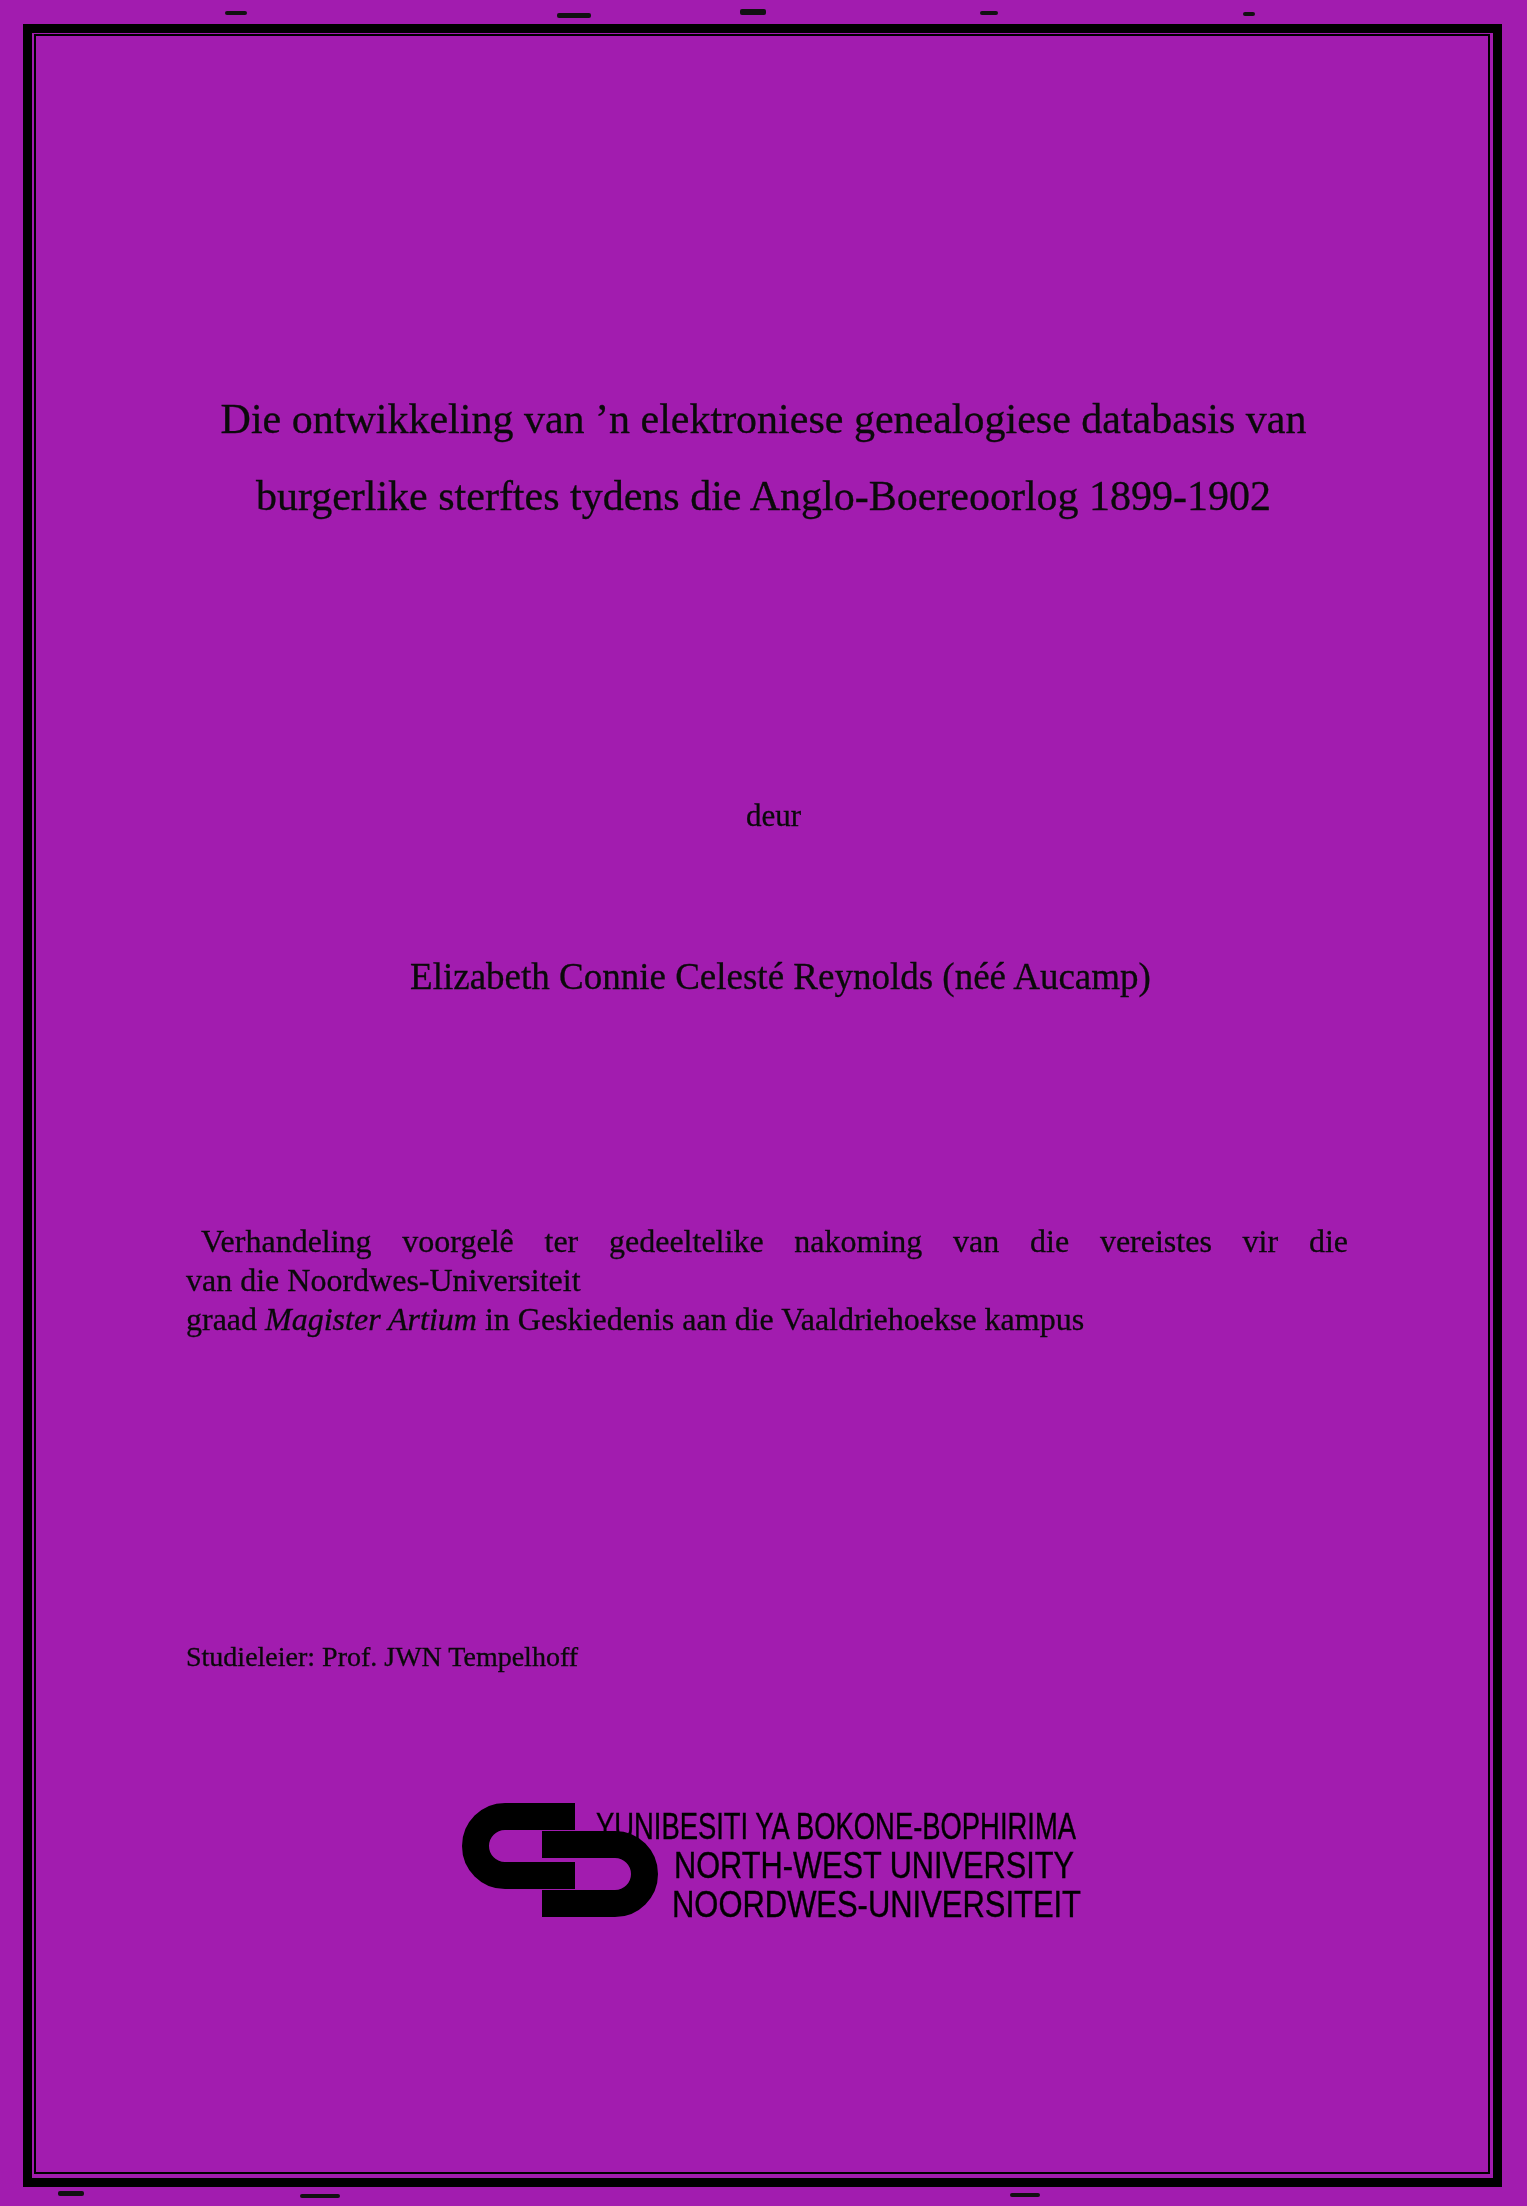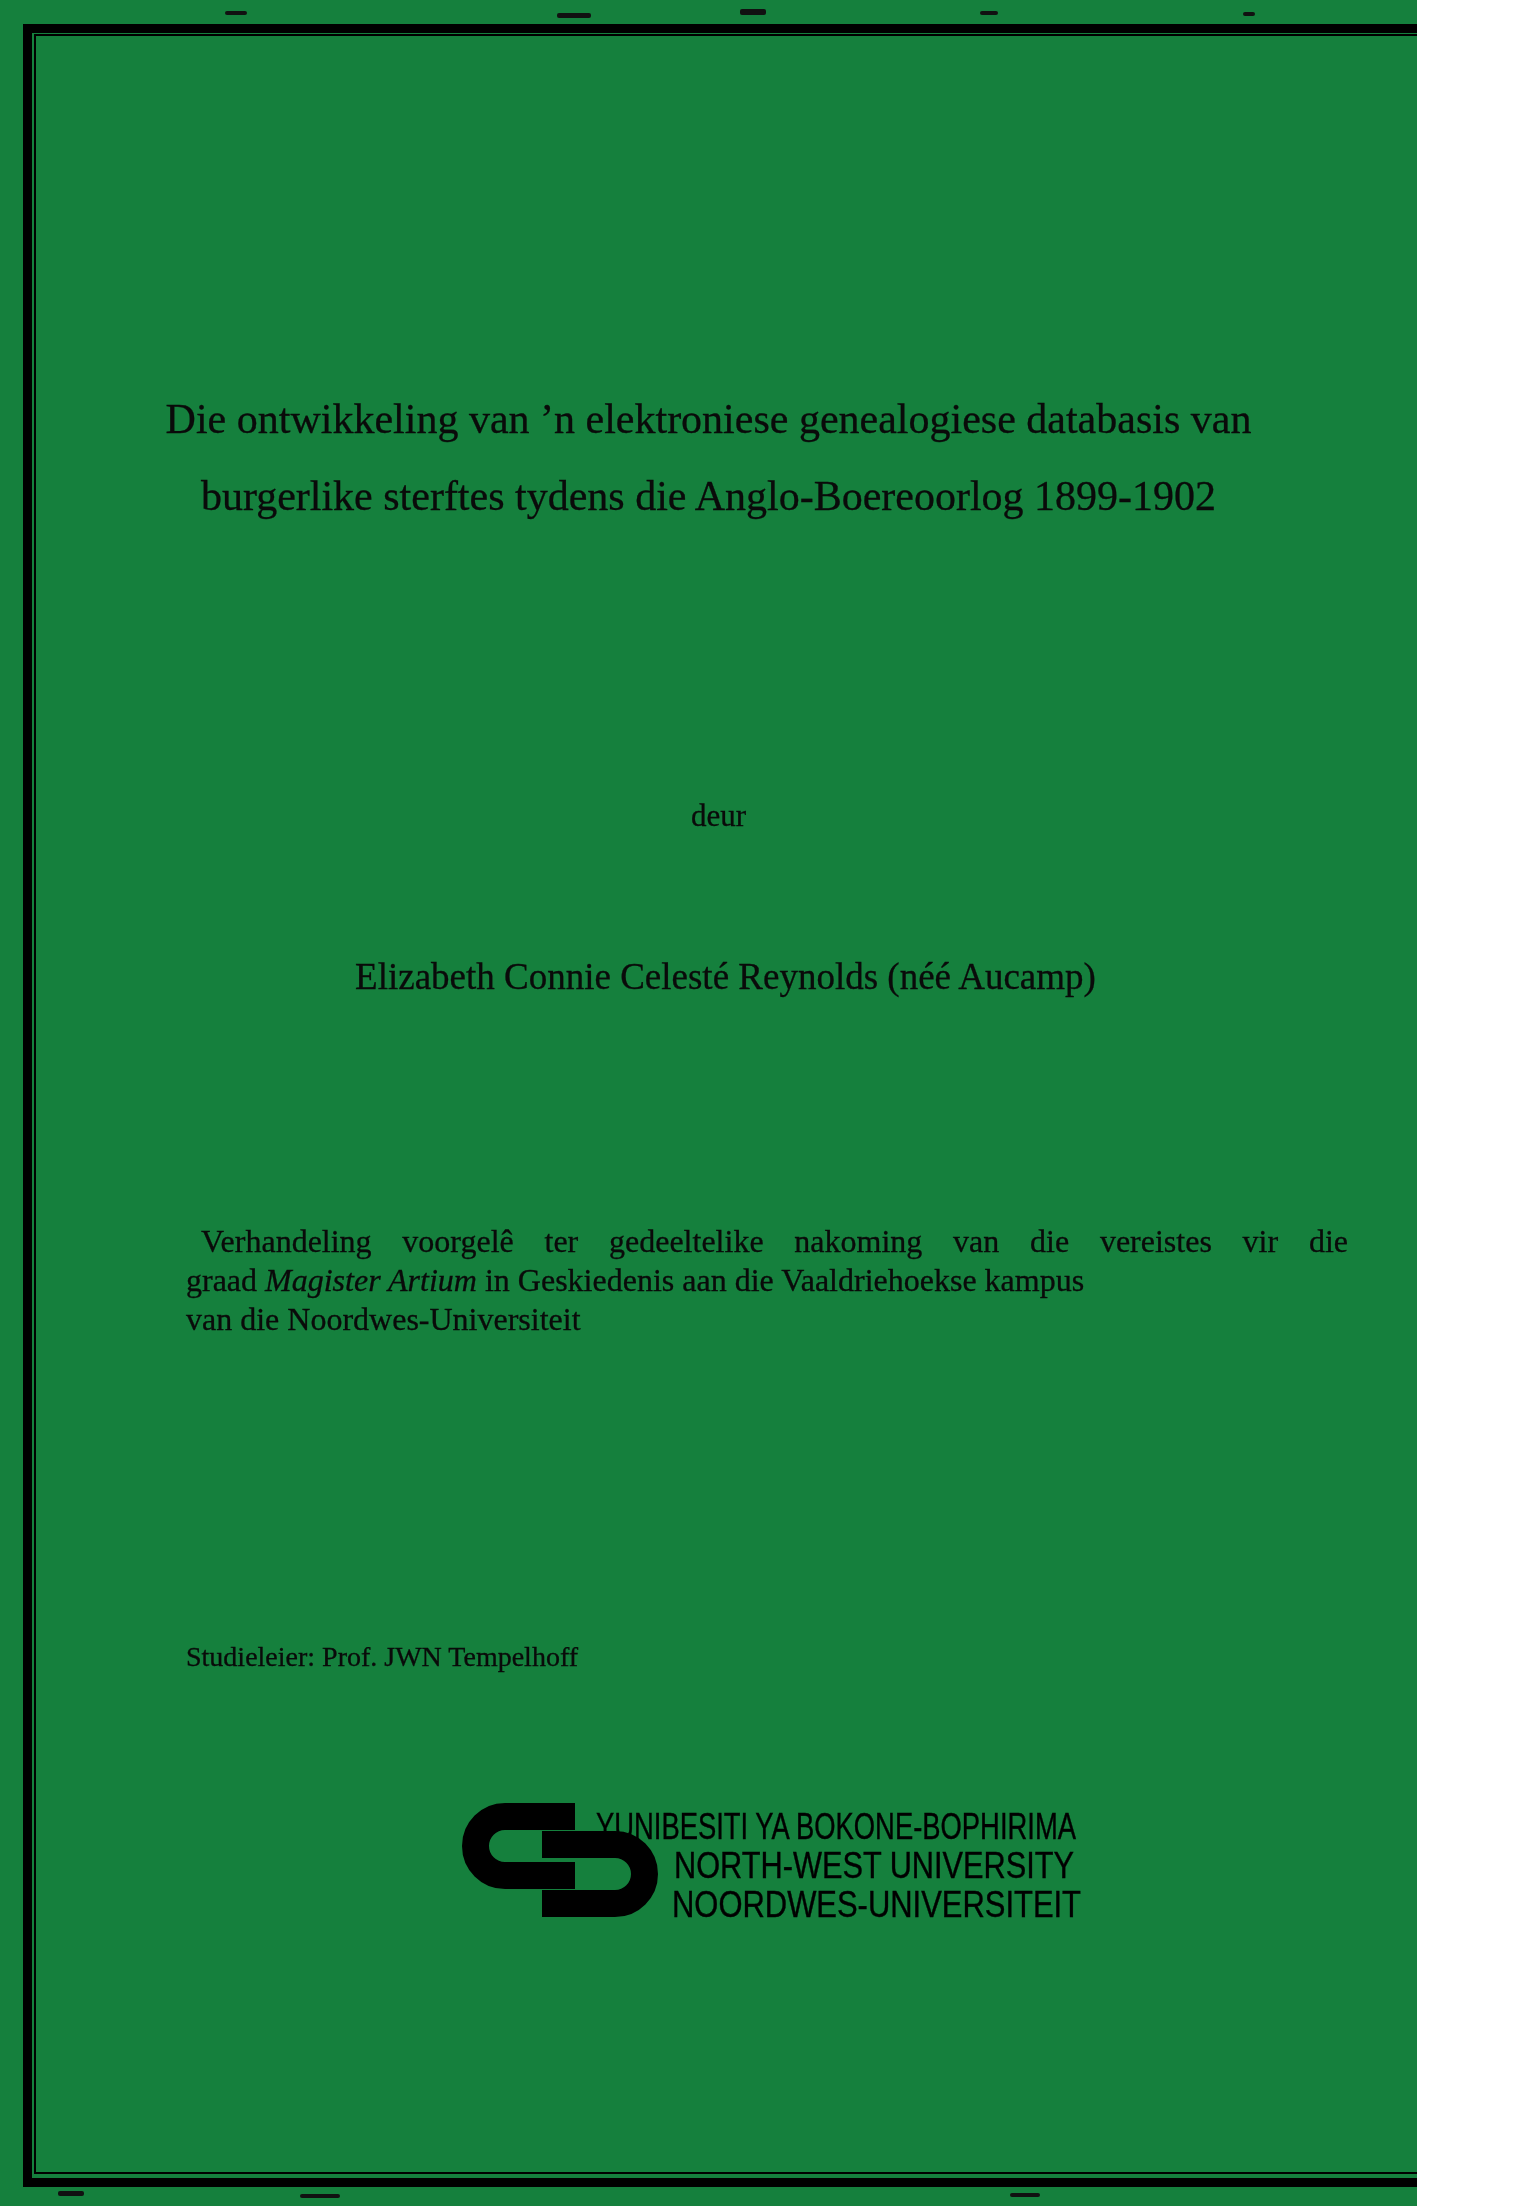--- a/index.html
+++ b/index.html
@@ -1,17 +1,17 @@
 <!DOCTYPE html>
 <html><head>
 <meta charset="utf-8">
 <style>
   html,body{margin:0;padding:0;background:#ffffff;}
   .sheet{
-    position:relative;width:1417px;height:2206px;background:#15803d;
+    position:relative;width:1527px;height:2206px;background:#a21caf;
     font-family:"Liberation Serif",serif;color:#0a0a0a;overflow:hidden;
     -webkit-text-stroke:0.3px #0a0a0a;
   }
   .frame-outer{
     position:absolute;left:23px;top:24px;width:1479px;height:2163px;
     border:9px solid #000;box-sizing:border-box;
   }
   .frame-inner{
     position:absolute;left:34px;top:34px;width:1456px;height:2140px;
     border:2px solid #000;box-sizing:border-box;
@@ -73,22 +73,22 @@
     <span class="tl">Die ontwikkeling van ’n elektroniese genealogiese databasis van</span>
     <span class="tl">burgerlike sterftes tydens die Anglo-Boereoorlog 1899-1902</span>
   </h1>
 
   <div class="deur">deur</div>
 
   <div class="author">Elizabeth Connie Celesté Reynolds (néé Aucamp)</div>
 
   <div class="degree">
     <span class="dline j" style="word-spacing: 22.7569px;">Verhandeling voorgelê ter gedeeltelike nakoming van die vereistes vir die</span>
+    <span class="dline">van die Noordwes-Universiteit</span>
     <span class="dline"><span>graad </span><i>Magister Artium</i><span> in Geskiedenis aan die Vaaldriehoekse kampus</span></span>
-    <span class="dline">van die Noordwes-Universiteit</span>
   </div>
 
   <div class="super">
     <div>Studieleier: Prof. JWN Tempelhoff</div>
   </div>
 
   <svg class="logo-mark" width="200" height="118" viewBox="0 0 200 118" aria-hidden="true">
     <path d="M113 13.5 H43 A29.5 29.5 0 0 0 43 72.5 H113" fill="none" stroke="#000" stroke-width="27"></path>
     <path d="M80 41.5 H153 A29.5 29.5 0 0 1 153 100.5 H80" fill="none" stroke="#000" stroke-width="27"></path>
   </svg>

